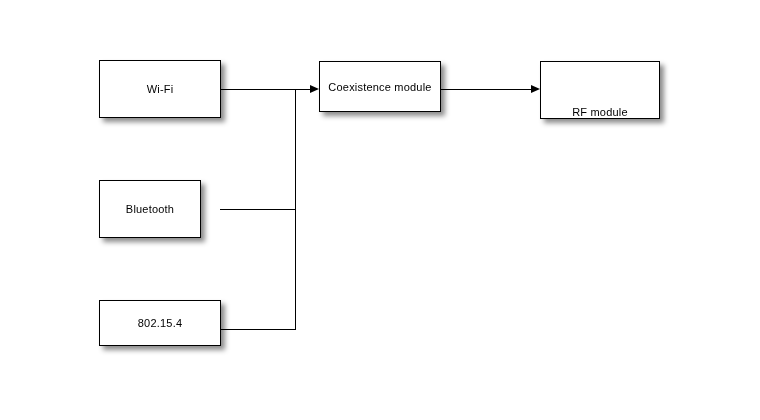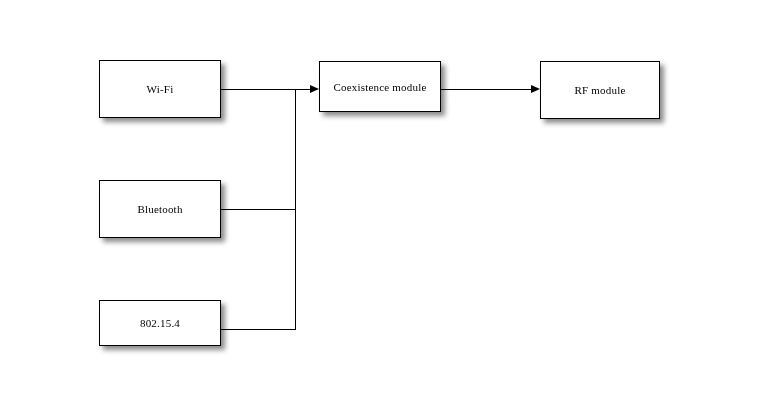--- a/index.html
+++ b/index.html
@@ -6,21 +6,21 @@
     margin: 0;
     padding: 0;
     background: #ffffff;
   }
   .canvas {
     position: relative;
     width: 760px;
     height: 420px;
     background: #ffffff;
     overflow: hidden;
-    font-family: Liberation Serif, serif;
+    font-family: Liberation Sans, sans-serif;
   }
   .node {
     position: absolute;
     box-sizing: border-box;
     background: #ffffff;
     border: 1px solid #000000;
     box-shadow: 4px 4px 5px rgba(0, 0, 0, 0.45);
     display: flex;
     align-items: center;
     justify-content: center;
@@ -38,24 +38,24 @@
   .arrowhead {
     position: absolute;
     width: 0;
     height: 0;
     border-top: 4.5px solid transparent;
     border-bottom: 4.5px solid transparent;
     border-left: 9px solid #000000;
   }
   
   .node-wifi        { left: 99px;  top: 60px;  width: 122px; height: 58px; }
-  .node-bluetooth   { left: 99px;  top: 180px; width: 122px; height: 58px; }
+  .node-bluetooth   { left: 99px;  top: 180px; width: 102px; height: 58px; }
   .node-802154      { left: 99px;  top: 300px; width: 122px; height: 46px; }
   .node-coexistence { left: 319px; top: 61px;  width: 122px; height: 51px; }
-  .node-rf          { left: 540px; top: 61px;  width: 120px; height: 58px; }
+  .node-rf          { left: 540px; top: 61px;  width: 120px; height: 58px; align-items: flex-end; }
   
   .edge-wifi-out    { left: 220px; top: 89px;  width: 91px;  height: 1px; }
   .edge-trunk       { left: 295px; top: 89px;  width: 1px;   height: 241px; }
   .edge-bt-out      { left: 220px; top: 209px; width: 76px;  height: 1px; }
   .edge-zig-out     { left: 220px; top: 329px; width: 76px;  height: 1px; }
   .edge-coex-rf     { left: 440px; top: 89px;  width: 91px;  height: 1px; }
   .arrow-coex       { left: 310px; top: 85px; }
   .arrow-rf         { left: 531px; top: 85px; }
 </style>
 </head>

